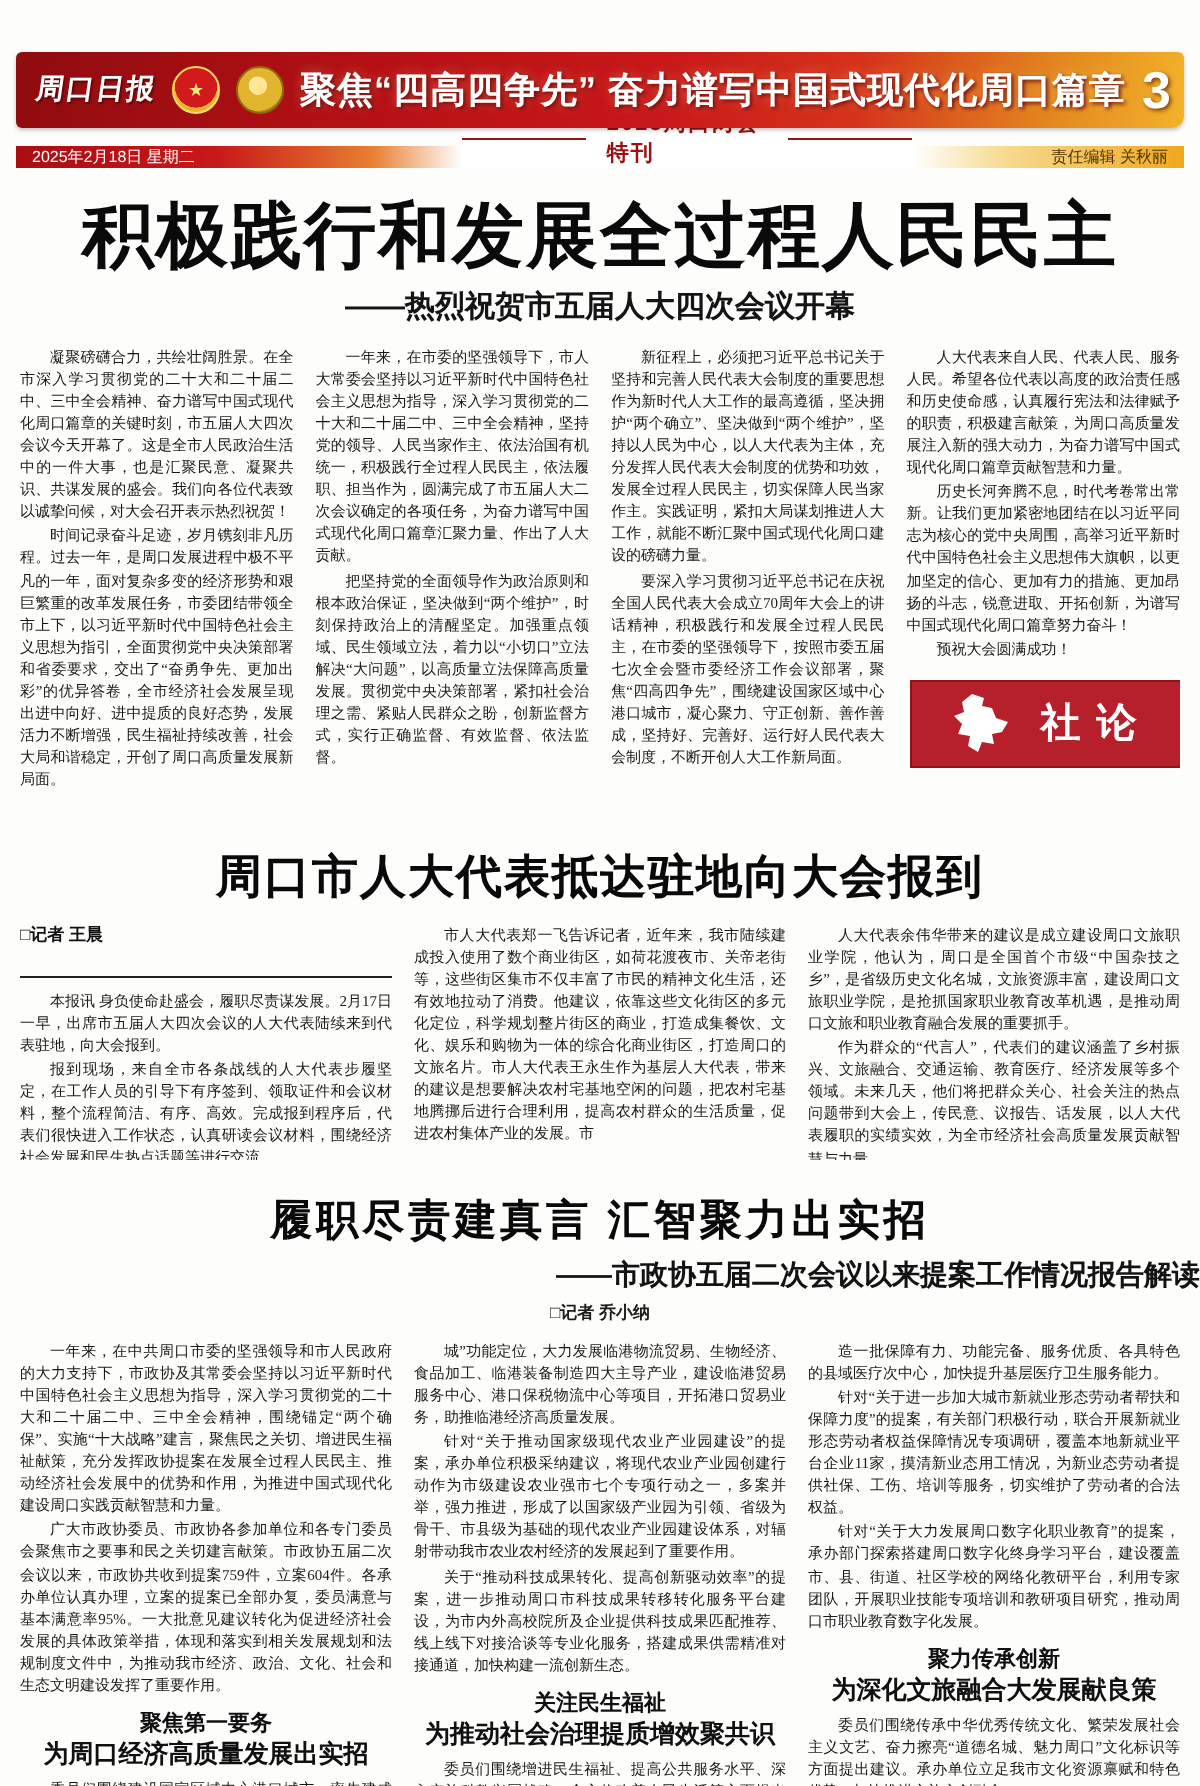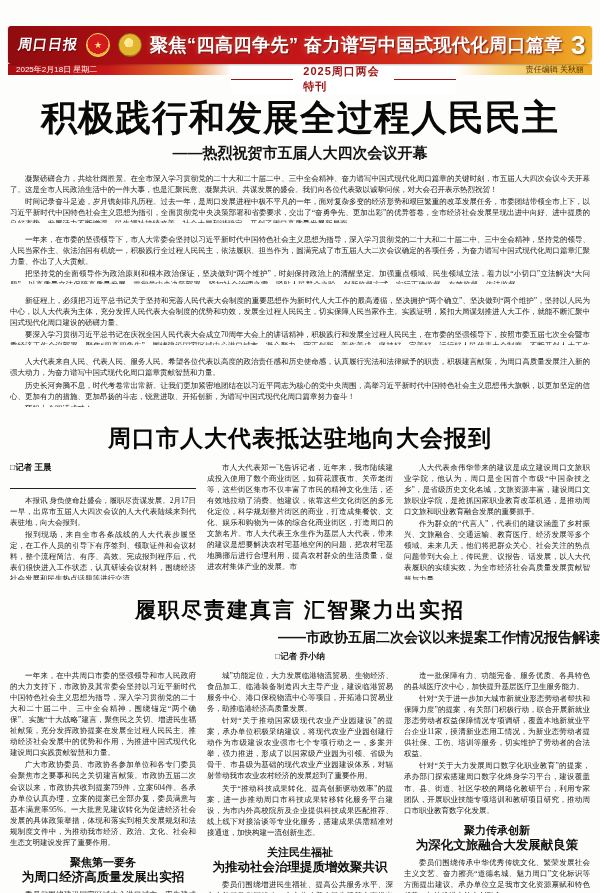--- a/index.html
+++ b/index.html
@@ -19,41 +19,41 @@
     border:1px solid #f6d868;}
   .emblem.cppcc{background:radial-gradient(circle at 45% 40%,#ffe89a 0 25%,#e3b42e 26% 70%,#b9881a 71% 100%);
     border:1px solid #8a6d12;}
   .banner-title{flex:1;text-align:center;color:#fff;font-weight:bold;font-size:18px;
     font-family:"Liberation Sans","DejaVu Sans",sans-serif;letter-spacing:.5px;
     text-shadow:1px 1px 2px #6e0808,0 0 6px rgba(255,230,150,.35);white-space:nowrap;}
   .page-num{color:#fff;font-weight:bold;font-size:26px;
     font-family:"Liberation Sans",sans-serif;text-shadow:1px 1px 2px #7a3c05;}
 
   
-  .substrip{margin:0 8px;height:20px;display:flex;align-items:flex-start;}
+  .substrip{margin:0 8px;height:20px;display:flex;align-items:flex-end;}
   .substrip .left{flex:0 0 215px;display:flex;align-items:center;padding-left:8px;
     background:linear-gradient(to right,#a80e12 0%,#c8181a 45%,#e87f31 80%,#fff 100%);
     color:#fff;font-size:8px;font-family:"Liberation Sans",sans-serif;}
   .substrip .center{flex:1;display:flex;align-items:center;justify-content:center;gap:10px;background:#fff;}
   .substrip .center .rule{height:1px;width:78px;background:#9a1212;}
   .substrip .center .t{color:#9a1212;font-weight:bold;font-size:11px;
     font-family:"Liberation Sans",sans-serif;letter-spacing:1px;}
   .substrip .right{flex:0 0 128px;display:flex;align-items:center;justify-content:flex-end;
     padding-right:8px;background:linear-gradient(to left,#efa81e 0%,#f7d98e 65%,#fff 100%);
     color:#503300;font-size:8px;font-family:"Liberation Sans",sans-serif;}
 
   
   .lead-hl{margin:14px 8px 2px;text-align:center;font-size:36px;font-weight:900;
     font-family:"Liberation Sans","DejaVu Sans",sans-serif;color:#0a0a0a;letter-spacing:1px;line-height:1.1;}
   .lead-sub{text-align:center;font-size:15px;font-weight:bold;color:#141414;margin:6px 0 10px;
     font-family:"Liberation Sans",sans-serif;}
 
   
   .cols{display:flex;gap:11px;margin:0 10px;}
-  .ed-cols{height:234px;overflow:hidden;flex-direction:column;}
+  .ed-cols{height:234px;overflow:hidden;}
   .col{flex:1;min-width:0;overflow:hidden;}
   .col p{margin:0 0 1px;font-size:7.5px;line-height:11.1px;text-align:justify;
     text-indent:2em;color:#191919;}
   .badge{margin-top:10px;margin-left:2px;width:142px;height:44px;background:#b5202a;
     display:flex;align-items:center;justify-content:center;gap:6px;box-shadow:0 0 0 1px #8e1216 inset;}
   .badge svg{flex:0 0 auto;}
   .badge .bt{color:#fff;font-size:20px;font-weight:bold;letter-spacing:8px;
     font-family:"Liberation Serif",serif;text-indent:8px;white-space:nowrap;}
 
   

